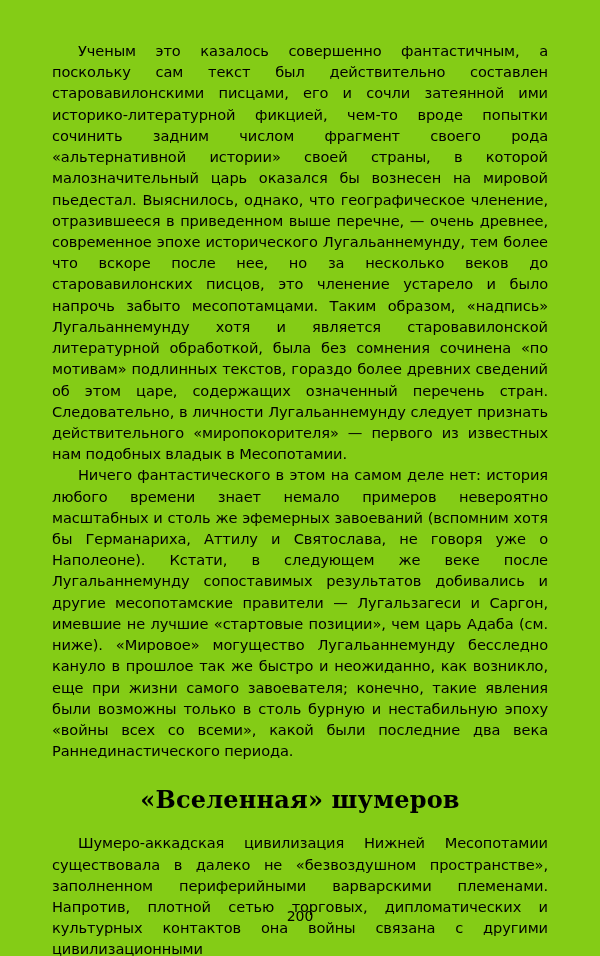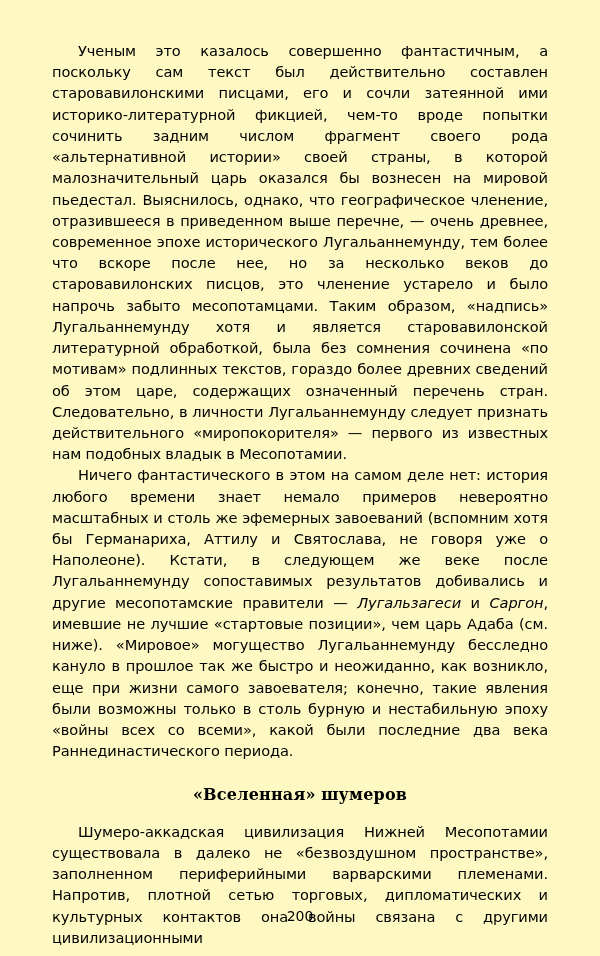--- a/index.html
+++ b/index.html
@@ -13,21 +13,21 @@
     font-family: "DejaVu Sans", sans-serif;
     color: #000000;
     -webkit-font-smoothing: antialiased;
   }
   .page {
     position: relative;
     width: 600px;
     height: 956px;
     box-sizing: border-box;
     padding: 40px 52px 0 52px;
-    background: #fef9c3;
+    background: #84cc16;
     overflow: hidden;
   }
   .body-text {
     font-family: "DejaVu Sans", sans-serif;
     font-size: 14.6px;
     line-height: 1.455;
     text-align: justify;
     text-justify: inter-word;
     letter-spacing: -0.1px;
     word-spacing: -0.2px;
@@ -37,26 +37,25 @@
     margin: 0;
     text-indent: 26px;
   }
   p.para + p.para {
     margin-top: 0;
   }
   .section-heading {
     margin: 22px 0 14px 0;
     text-align: center;
     font-family: "DejaVu Serif", serif;
-    font-size: 16px;
+    font-size: 24px;
     font-weight: bold;
     letter-spacing: 0.2px;
   }
   .italic {
-    font-style: italic;
   }
   .page-number {
     position: absolute;
     left: 0;
     right: 0;
     bottom: 32px;
     text-align: center;
     font-family: "DejaVu Sans", sans-serif;
     font-size: 14px;
     color: #000000;

